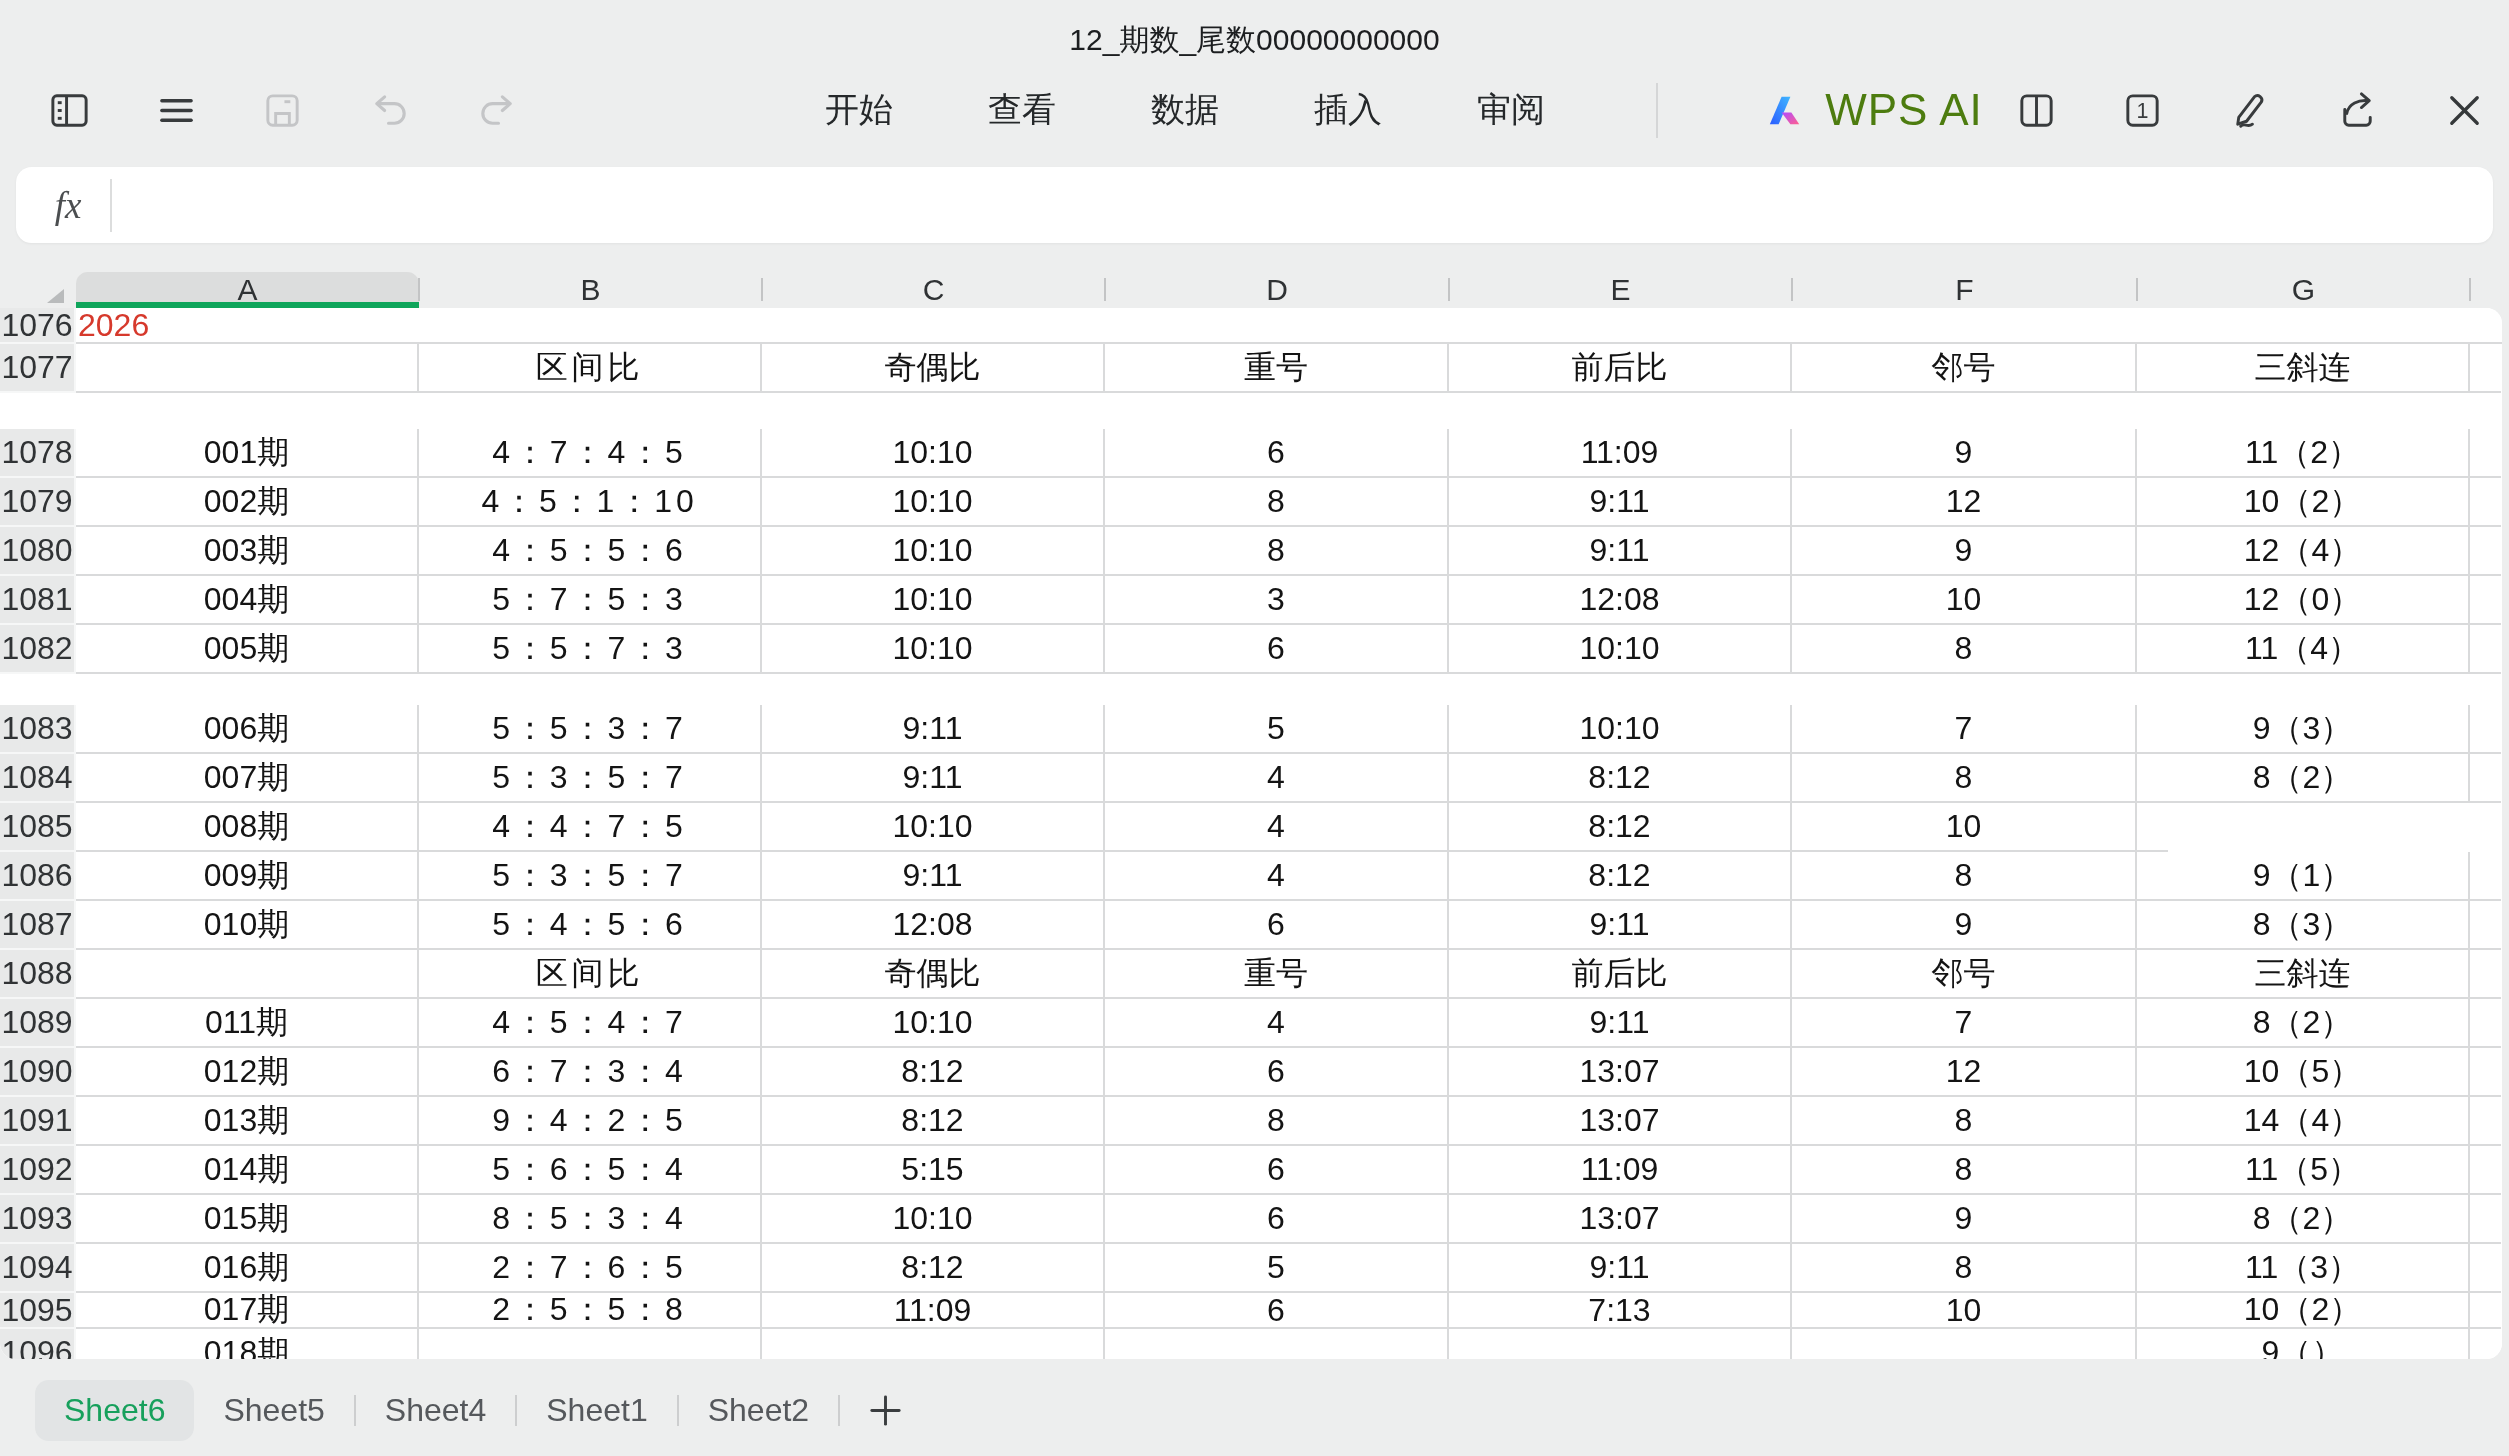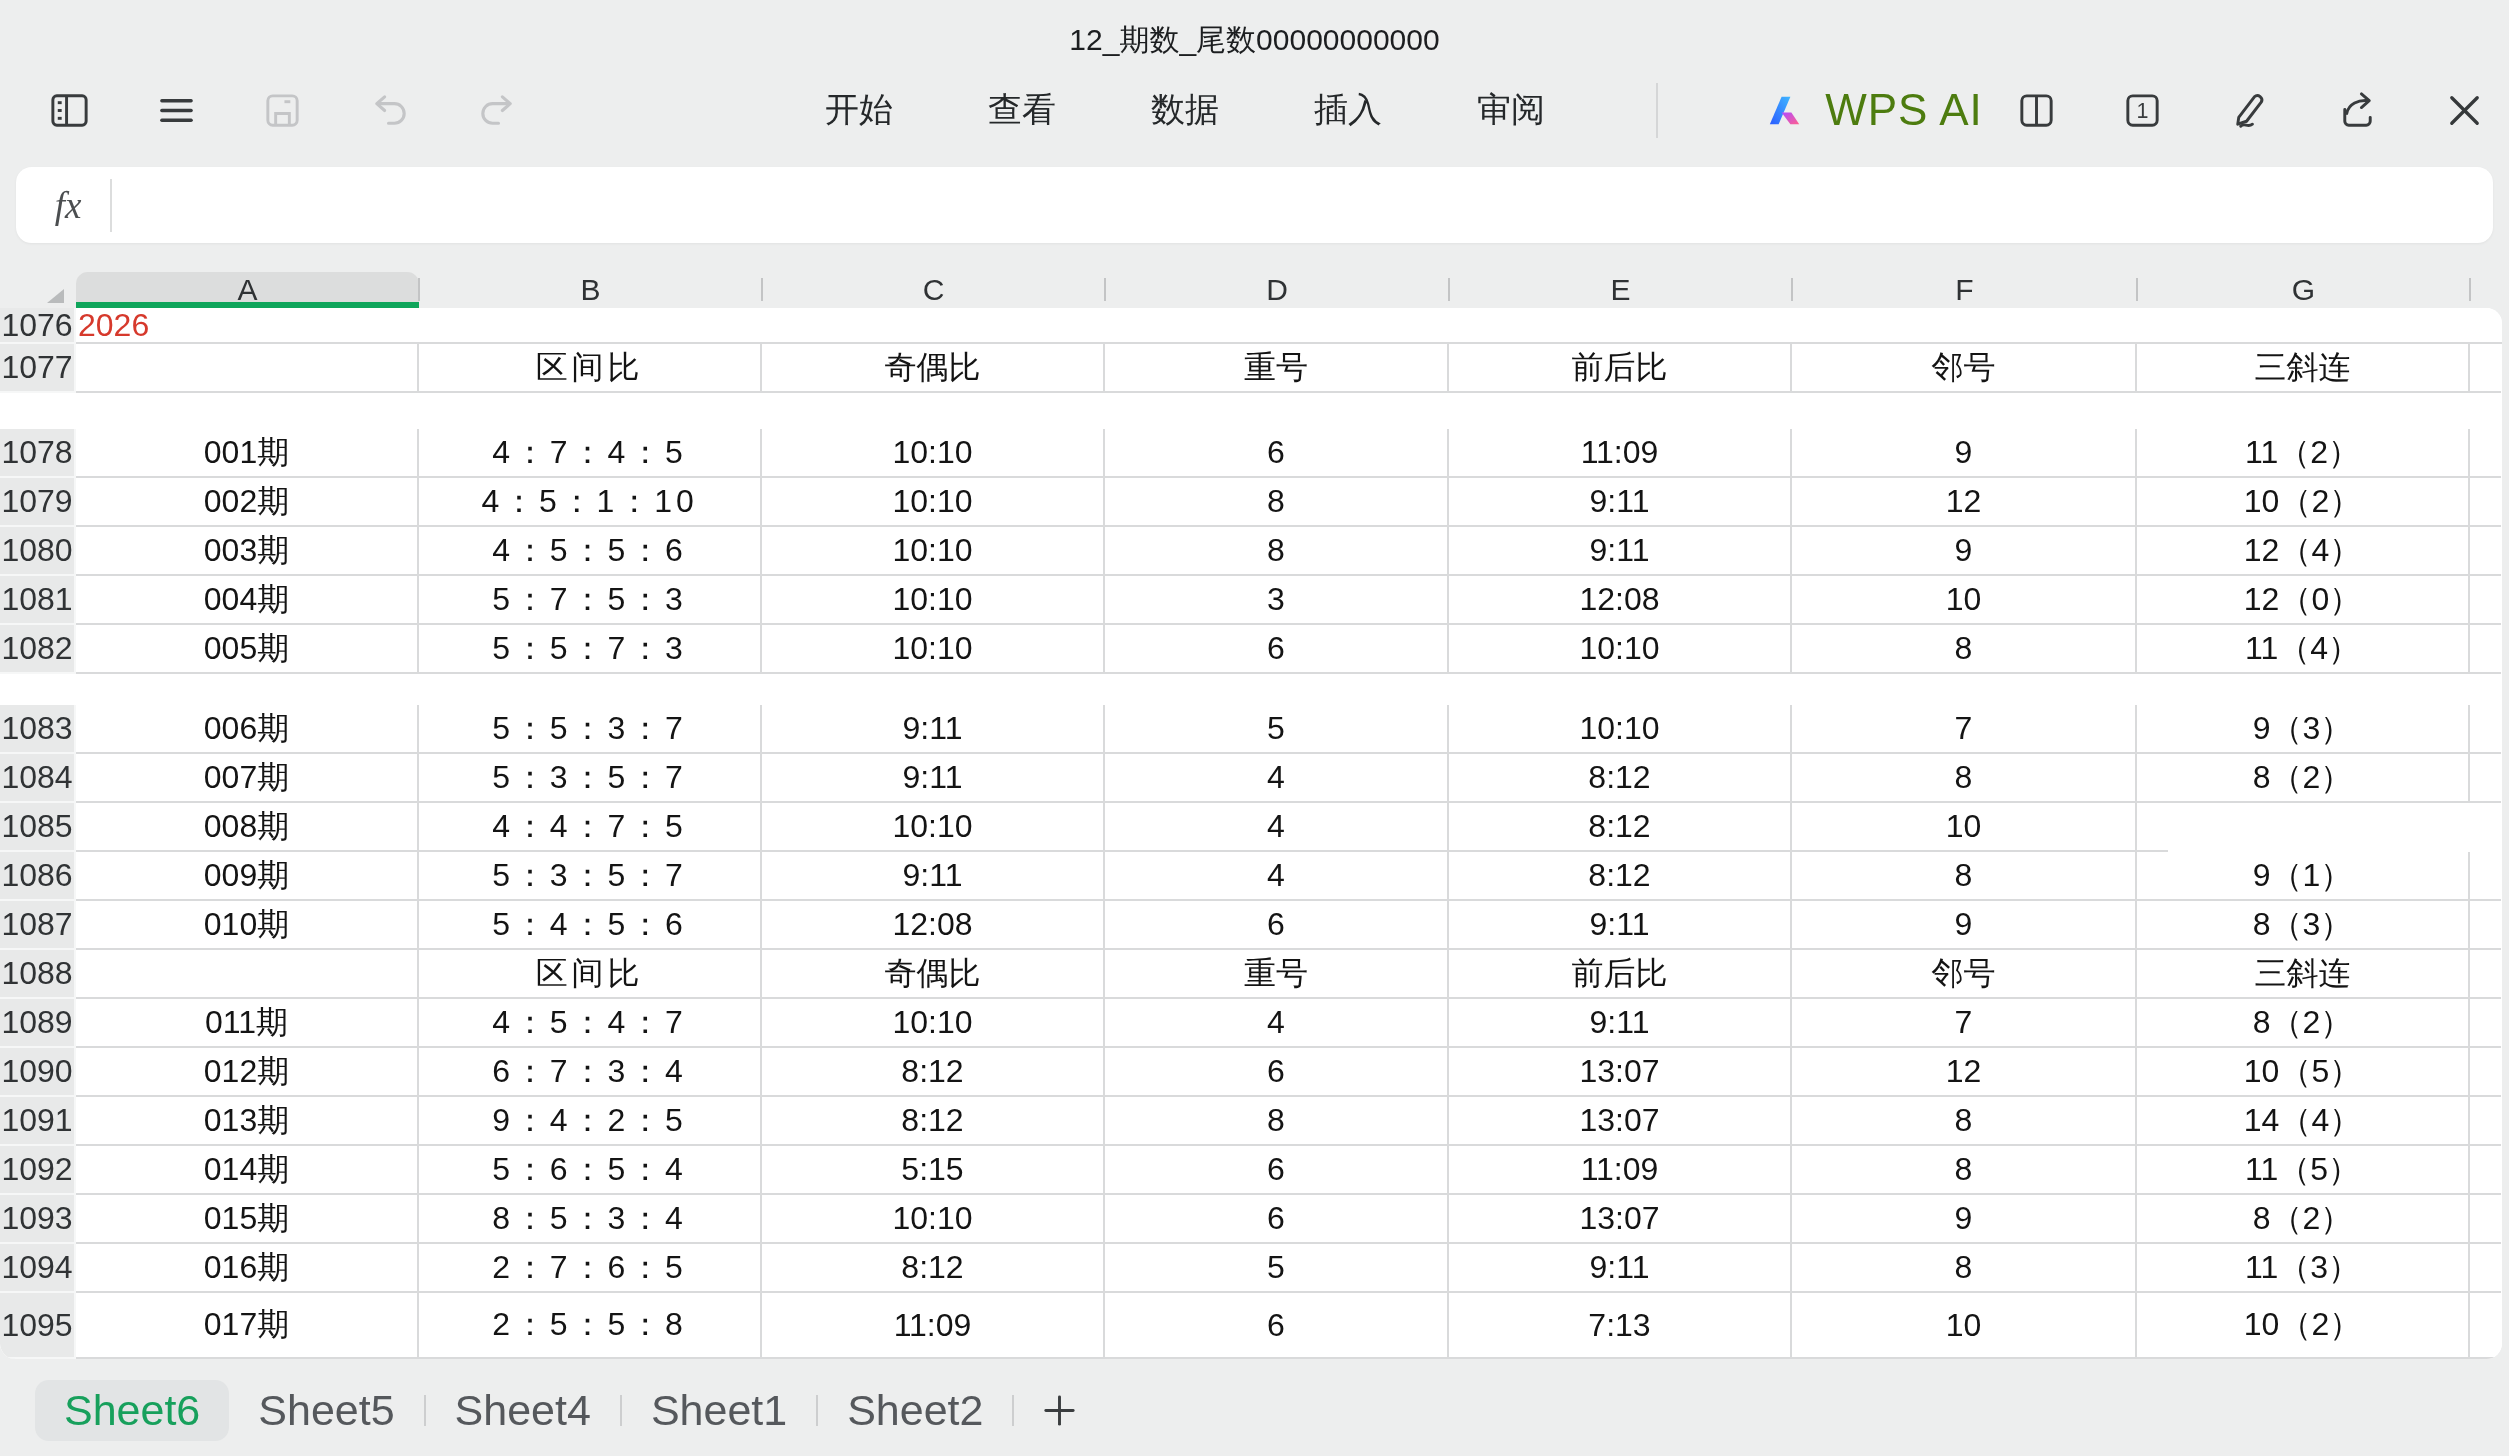--- a/index.html
+++ b/index.html
@@ -50,21 +50,21 @@
   .cell{box-sizing:border-box;flex:none;border-right:2px solid #d9dadb;border-bottom:2px solid #d9dadb;
     display:flex;align-items:center;justify-content:center;font-size:32px;color:#141414;
     overflow:hidden;white-space:nowrap;}
   .wa{width:343px;} .wb{width:343px;} .wc{width:343px;} .wd{width:344px;}
   .we{width:343px;} .wf{width:345px;} .wg{width:333px;}
   .wh{width:31px;border-right:none;}
   .col-b{letter-spacing:3.9px;}
   .merged1076{flex:1;justify-content:flex-start;padding-left:2px;color:#d6392c;border-right:none;}
   
   .tabbar{position:absolute;left:0;right:0;bottom:0;height:94px;display:flex;align-items:center;padding-left:35px;}
-  .tab{font-size:43px;color:#55585c;padding:0 29px;height:61px;display:flex;align-items:center;}
+  .tab{font-size:32px;color:#55585c;padding:0 29px;height:61px;display:flex;align-items:center;}
   .tab.active{background:#e2e4e5;border-radius:13.7px;color:#17a05c;font-weight:500;}
   .tab-div{width:2px;height:31px;background:#cdcecf;flex:none;}
   .tab-add{margin-left:25.5px;display:flex;align-items:center;}
   svg{display:block;}
 </style>
 </head>
 <body>
 
 <div class="titlebar">
   <span>12_期数_尾数00000000000</span>
@@ -386,21 +386,21 @@
           <div class="rh">1094</div>
           <div class="cell wa">016期</div>
           <div class="cell wb col-b">2：7：6：5</div>
           <div class="cell wc">8:12</div>
           <div class="cell wd">5</div>
           <div class="cell we">9:11</div>
           <div class="cell wf">8</div>
           <div class="cell wg">11（3）</div>
           <div class="cell wh"></div>
         </div>
-        <div class="grow" style="height: 66px;">
+        <div class="grow" style="height: 36px;">
           <div class="rh">1095</div>
           <div class="cell wa">017期</div>
           <div class="cell wb col-b">2：5：5：8</div>
           <div class="cell wc">11:09</div>
           <div class="cell wd">6</div>
           <div class="cell we">7:13</div>
           <div class="cell wf">10</div>
           <div class="cell wg">10（2）</div>
           <div class="cell wh"></div>
         </div>

